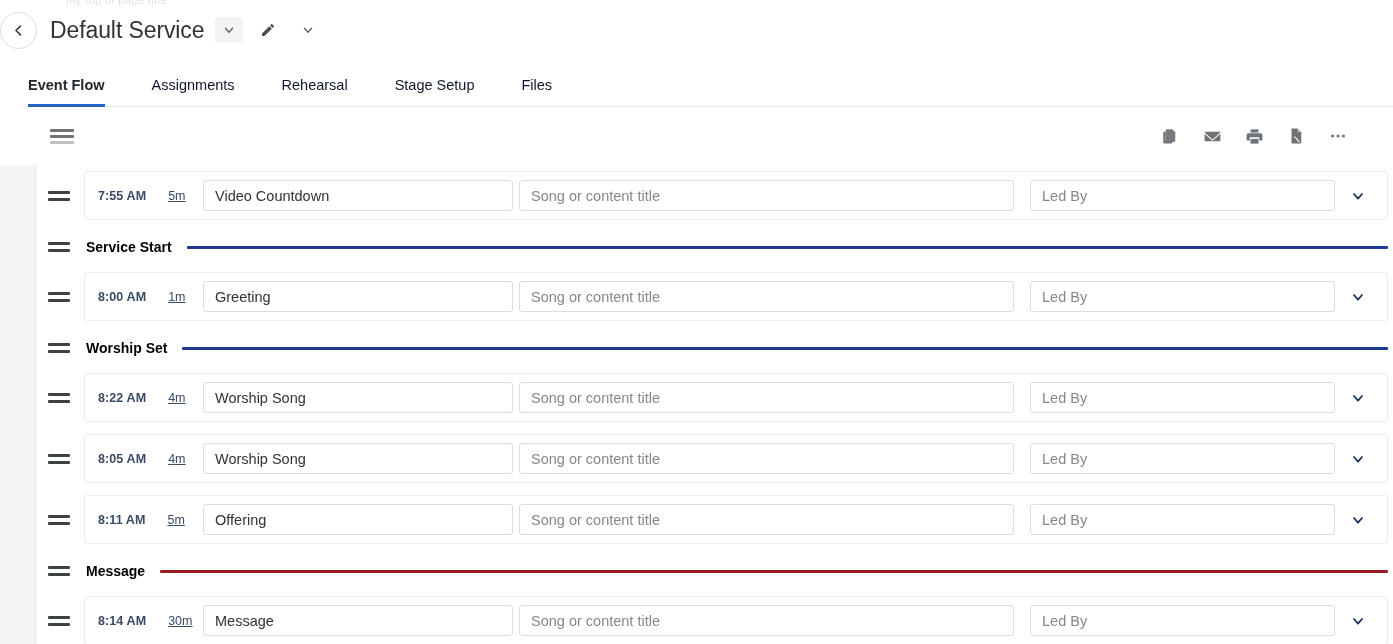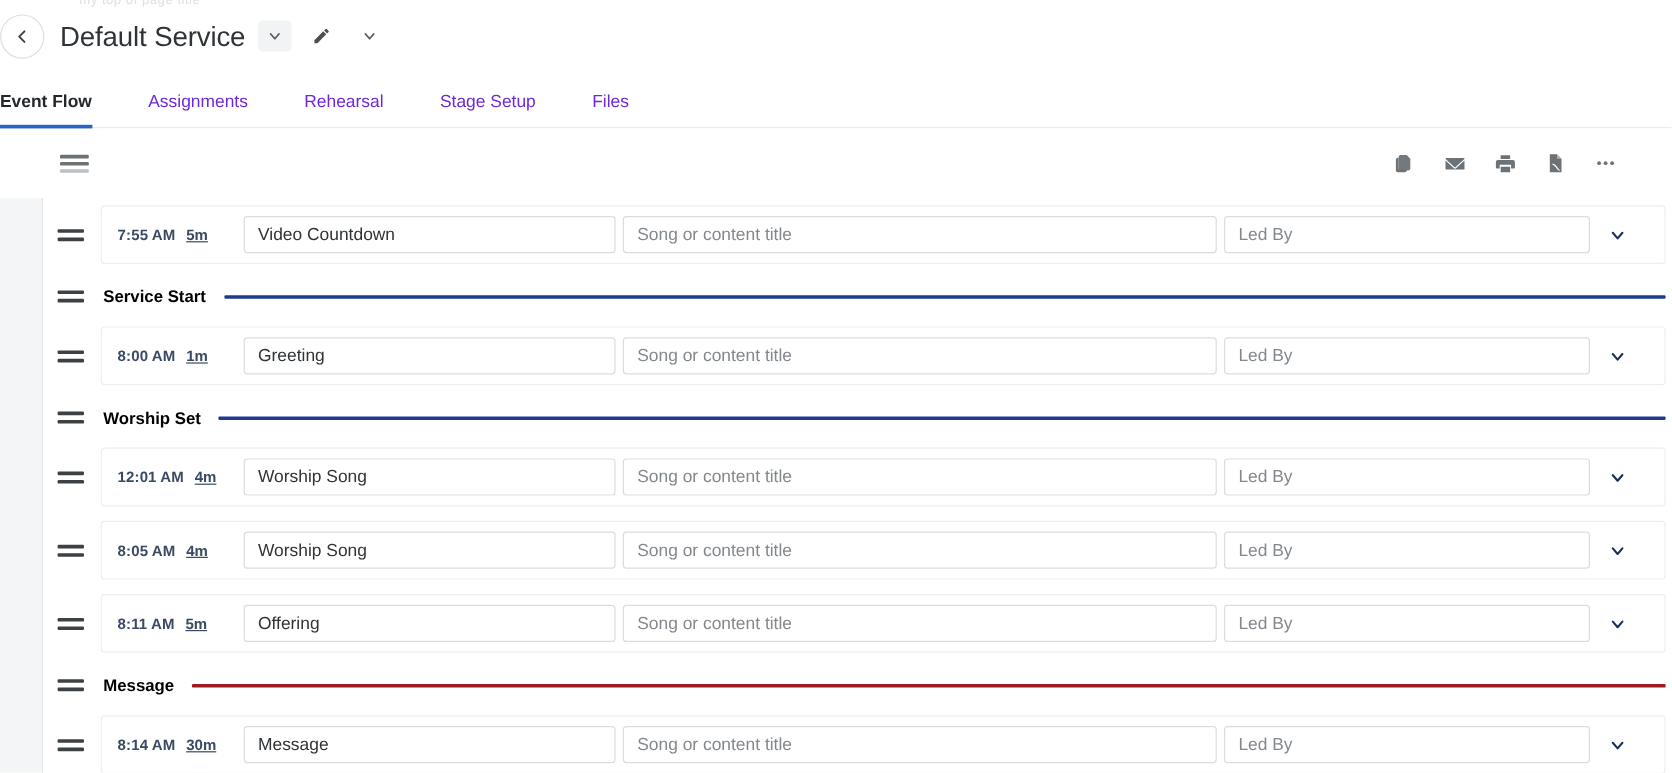--- a/index.html
+++ b/index.html
@@ -100,32 +100,33 @@
     margin-left: 8px;
   }
 
   
   .tabs {
     position: relative;
     height: 47px;
     display: flex;
     align-items: flex-end;
     background: #fff;
+    margin-left: 28px;
   }
   .tabs::after {
     content: "";
     position: absolute;
     left: 0; right: 0; bottom: 0;
     height: 1px;
     background: #e4e6e8;
   }
   .tab {
     position: relative;
     font-size: 14.5px;
-    color: #6d28d9;
+    color: #0f172a;
     padding: 0 0 14px 0;
     margin-right: 47px;
     cursor: pointer;
     white-space: nowrap;
     background: none;
     border: none;
     font-family: inherit;
   }
   .tab.active {
     color: #23272b;
@@ -228,54 +229,54 @@
     border: 1px solid #eceef0;
     border-radius: 3px;
     display: flex;
     align-items: center;
   }
 
   .time-cell {
     flex: 0 0 118px;
     display: flex;
     align-items: baseline;
-    gap: 9px;
+    gap: 22px;
     padding-left: 13px;
     white-space: nowrap;
   }
   .time-val {
     font-size: 12.5px;
     color: #3a4a63;
     font-weight: 600;
     letter-spacing: .1px;
   }
   .dur-val {
     font-size: 12.5px;
     color: #3a4a63;
-    font-weight: 700;
+    font-weight: 400;
     text-decoration: underline;
     cursor: pointer;
   }
 
   .field {
     height: 31px;
     border: 1px solid #dadde0;
     border-radius: 3px;
     background: #fff;
     font-size: 14.5px;
     color: #2f3336;
     padding: 0 11px;
     font-family: inherit;
     outline: none;
   }
   .field::placeholder { color: #83888d; }
 
   .f-title { flex: 0 0 310px; margin-left: 0; }
   .f-song  { flex: 0 0 495px; margin-left: 6px; }
-  .f-led   { flex: 0 0 305px; margin-left: 6px; }
+  .f-led   { flex: 0 0 305px; margin-left: 16px; }
 
   .row-chevron {
     flex: 0 0 46px;
     display: flex;
     align-items: center;
     justify-content: center;
     cursor: pointer;
   }
 
   
@@ -463,21 +464,21 @@
       <div class="section-rule" style="background:#1f3a93"></div>
     </div>
 
     <div class="row">
       <div class="drag-handle">
         <i></i>
           <i></i>
       </div>
       <div class="item-card">
         <div class="time-cell">
-          <span class="time-val">12:01 AM</span>
+          <span class="time-val">8:22 AM</span>
           <span class="dur-val">4m</span>
         </div>
         <input class="field f-title" value="Worship Song" style="">
         <input class="field f-song" placeholder="Song or content title" style="">
         <input class="field f-led" placeholder="Led By" style="">
         <div class="row-chevron">
           <svg width="16" height="16" viewBox="0 0 24 24" fill="none" stroke="#19305b" stroke-width="2.6" stroke-linecap="round" stroke-linejoin="round">
             <polyline points="6 9 12 16 18 9"></polyline>
           </svg>
         </div>

